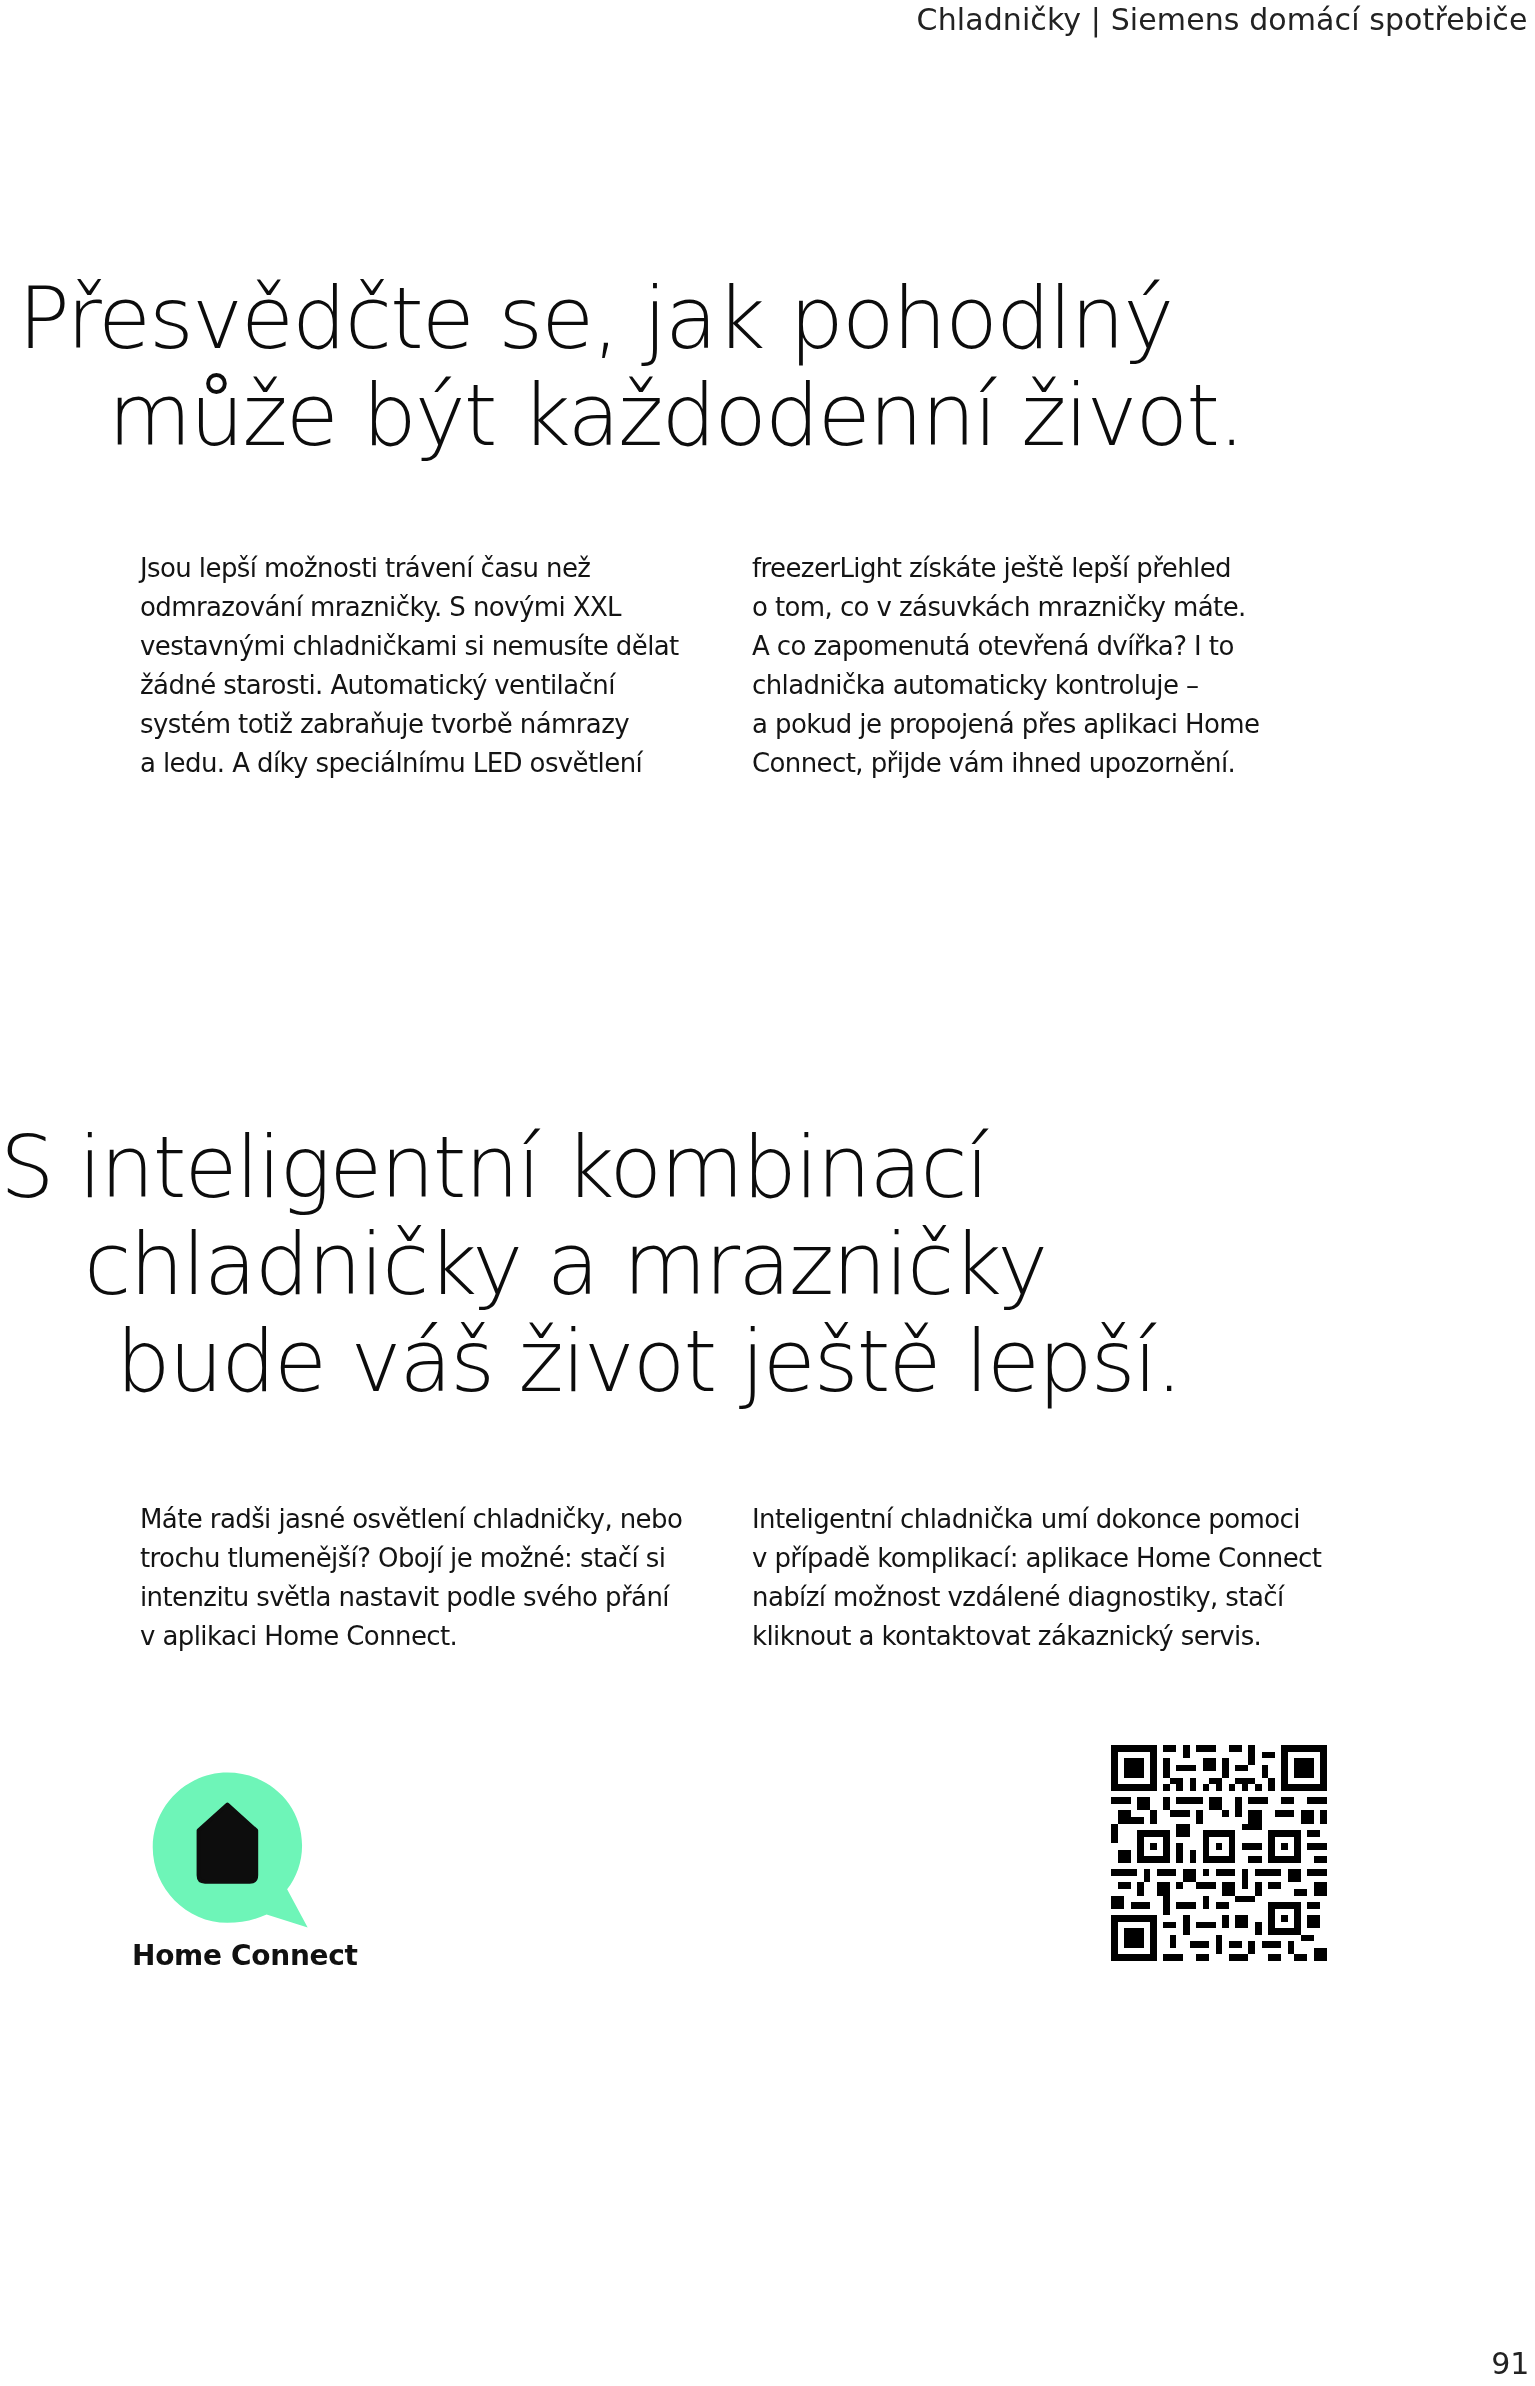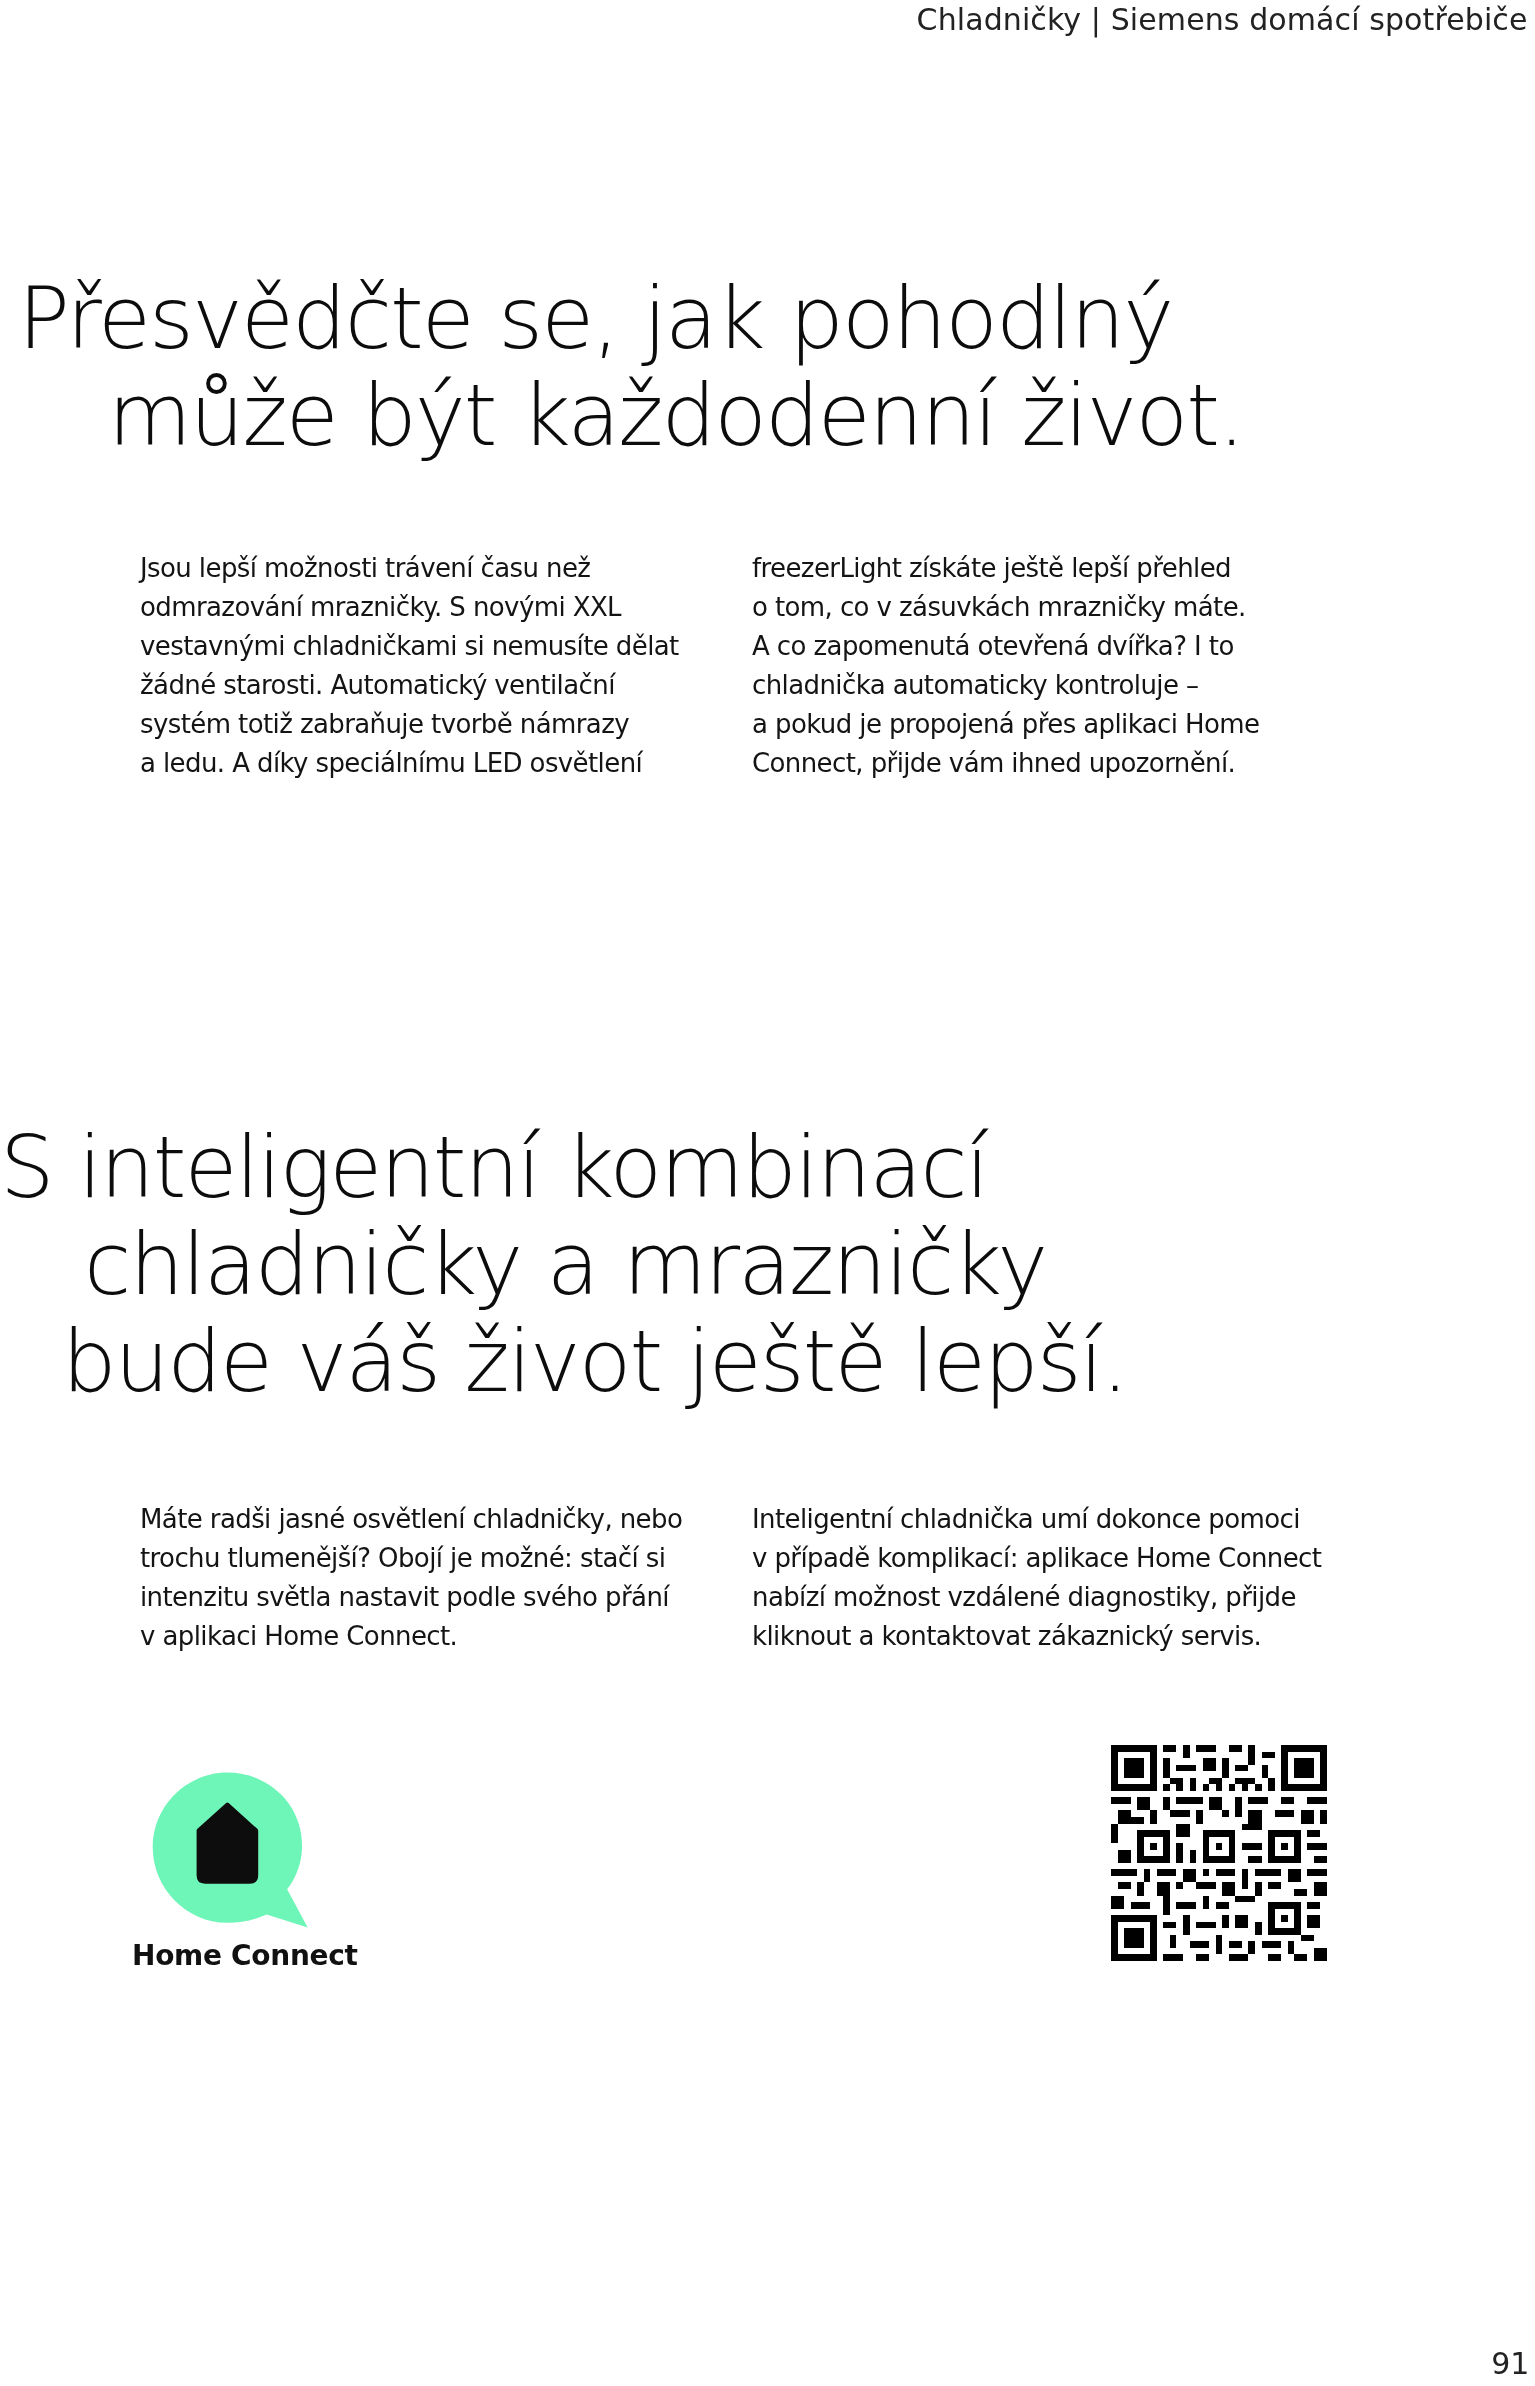--- a/index.html
+++ b/index.html
@@ -37,21 +37,21 @@
       display: block;
       white-space: nowrap;
     }
     .h1 { top: 270px; font-size: 86px; line-height: 97px; letter-spacing: -1.9px; }
     .h1 .l1 { padding-left: 18px; }
     .h1 .l2 { padding-left: 108px; }
 
     .h2 { top: 1119px; font-size: 86px; line-height: 97px; letter-spacing: -1.9px; }
     .h2 .l1 { padding-left: 0px; }
     .h2 .l2 { padding-left: 84px; }
-    .h2 .l3 { padding-left: 62px; }
+    .h2 .l3 { padding-left: 116px; }
 
     .para {
       position: absolute;
       font-family: "DejaVu Sans", sans-serif;
       font-size: 26px;
       line-height: 39px;
       color: #141414;
       letter-spacing: -0.6px;
       margin: 8px;
     }
@@ -131,21 +131,21 @@
 <div class="para p3">
   <span class="line">Máte radši jasné osvětlení chladničky, nebo</span>
   <span class="line">trochu tlumenější? Obojí je možné: stačí si</span>
   <span class="line">intenzitu světla nastavit podle svého přání</span>
   <span class="line">v aplikaci Home Connect.</span>
 </div>
 
 <div class="para p4">
   <span class="line">Inteligentní chladnička umí dokonce pomoci</span>
   <span class="line">v případě komplikací: aplikace Home Connect</span>
-  <span class="line">nabízí možnost vzdálené diagnostiky, přijde</span>
+  <span class="line">nabízí možnost vzdálené diagnostiky, stačí</span>
   <span class="line">kliknout a kontaktovat zákaznický servis.</span>
 </div>
 
 <div class="hc-logo">
   <svg width="168" height="168" viewBox="0 0 180 180" xmlns="http://www.w3.org/2000/svg">
     <path d="M84 6 C128 6 164 40 164 84 C164 102 158 118 148 131 L170 172 L126 158 C113 164 99 167 84 167 C40 167 4 130 4 86 C4 42 40 6 84 6 Z" fill="#6ef5b8"></path>
     <path d="M84 40 L115 68 L115 116 Q115 123 108 123 L60 123 Q53 123 53 116 L53 68 Z" fill="#0d0d0d" stroke="#0d0d0d" stroke-width="4" stroke-linejoin="round"></path>
   </svg>
 </div>
 <div class="hc-label">Home Connect</div>

